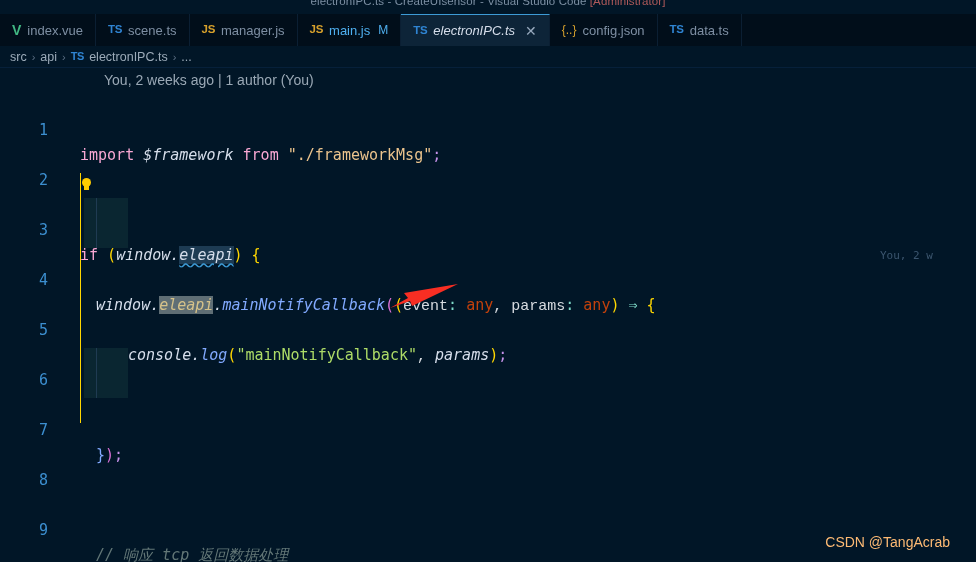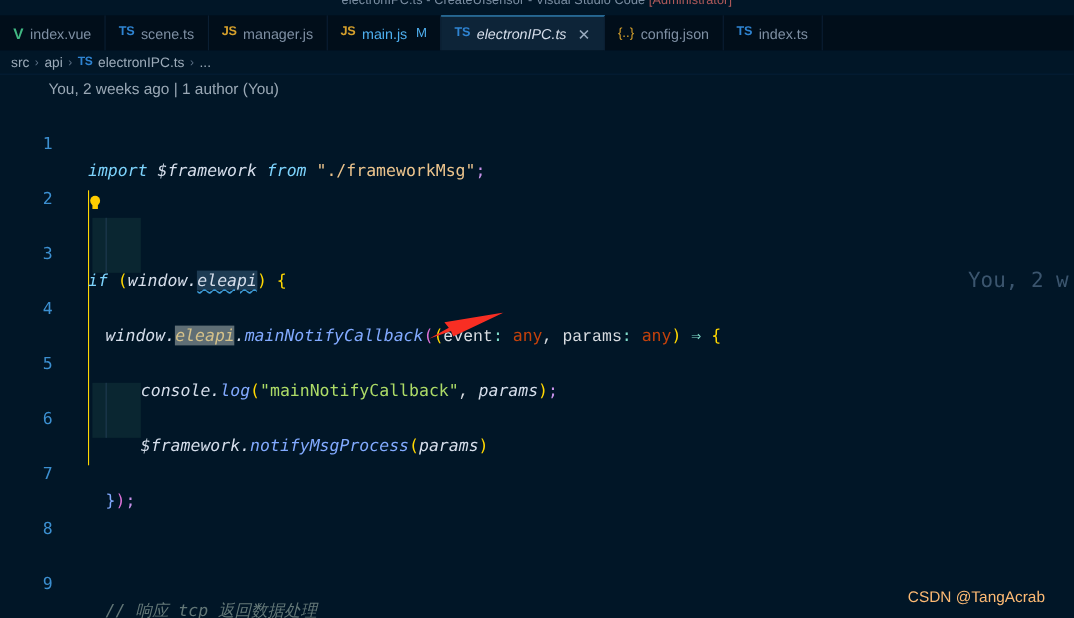--- a/index.html
+++ b/index.html
@@ -139,21 +139,21 @@
     background: #011627;
     overflow: hidden;
     font-family: "DejaVu Sans Mono", "Liberation Mono", monospace;
   }
 
   .blameline {
     position: absolute;
     top: 0; left: 0;
     height: 25px;
     line-height: 25px;
-    padding-left: 44px;
+    padding-left: 104px;
     font-family: "Liberation Sans", sans-serif;
     font-size: 14px;
     color: #9aa8b5;
     white-space: nowrap;
   }
 
   .code-area {
     position: absolute;
     top: 25px; left: 0;
     width: 976px;
@@ -177,21 +177,21 @@
   }
   .ltext {
     position: absolute;
     left: 80px;
     font-family: "DejaVu Sans Mono", "Liberation Mono", monospace;
     font-size: 15px;
     white-space: pre;
   }
 
   
-  .kw       { color: #7dd3fc; font-style: italic; }
+  .kw       { color: #f9a8d4; }
   .var      { color: #d6deeb; font-style: italic; }
   .fn       { color: #82aaff; font-style: italic; }
   .str      { color: #ecc48d; }
   .str2     { color: #addb67; }
   .paren    { color: #ffd700; }
   .paren2   { color: #da70d6; }
   .brace    { color: #ffd700; }
   .param    { color: #d7dbe0; font-family: Liberation Mono, monospace; }
   .type     { color: #c2410c; }
   .colon    { color: #7fdbca; }
@@ -263,21 +263,21 @@
     background: #ffcc00;
   }
 
   
   .inline-blame {
     position: absolute;
     left: 880px;
     top: 0;
     color: #3b556e;
     font-family: "DejaVu Sans Mono", "Liberation Mono", monospace;
-    font-size: 19px;
+    font-size: 11px;
     white-space: nowrap;
   }
 
   
   .arrow-anno {
     position: absolute;
     left: 390px;
     top: 284px;
     width: 70px;
     height: 32px;
@@ -337,21 +337,21 @@
     </div>
 
 
     <div class="tab">
       <span class="ficon json">{..}</span>
       <span class="tab-label">config.json</span>
     </div>
 
     <div class="tab">
       <span class="ficon ts">TS</span>
-      <span class="tab-label">index.ts</span>
+      <span class="tab-label">data.ts</span>
     </div>
 
   </div>
 
   <div class="breadcrumb">
     <span class="crumb">src</span>
     <span class="sep">›</span>
     <span class="crumb">api</span>
     <span class="sep">›</span>
     <span class="ficon ts">TS</span>
@@ -400,21 +400,20 @@
         <span class="inline-blame">You, 2 w</span>
       </div>
 
       <div class="row" style="top:100px;">
         <span class="lnum">5</span>
         <span class="ltext" style="left:128px;"><span class="var">console</span><span class="var">.</span><span class="fn">log</span><span class="paren">(</span><span class="str2">"mainNotifyCallback"</span><span class="param">, </span><span class="var">params</span><span class="paren">)</span><span class="semi">;</span></span>
       </div>
 
       <div class="row" style="top:125px;">
         <span class="lnum">6</span>
-        <span class="ltext" style="left:128px;"><span class="var">$framework</span><span class="var">.</span><span class="fn">notifyMsgProcess</span><span class="paren">(</span><span class="var">params</span><span class="paren">)</span></span>
       </div>
 
       <div class="row" style="top:150px;">
         <span class="lnum">7</span>
         <span class="ltext" style="left:96px;"><span class="brace" style="color:#82aaff;">}</span><span class="paren2">)</span><span class="semi">;</span></span>
       </div>
 
       <div class="row" style="top:175px;">
         <span class="lnum">8</span>
         <span class="ltext"></span>

